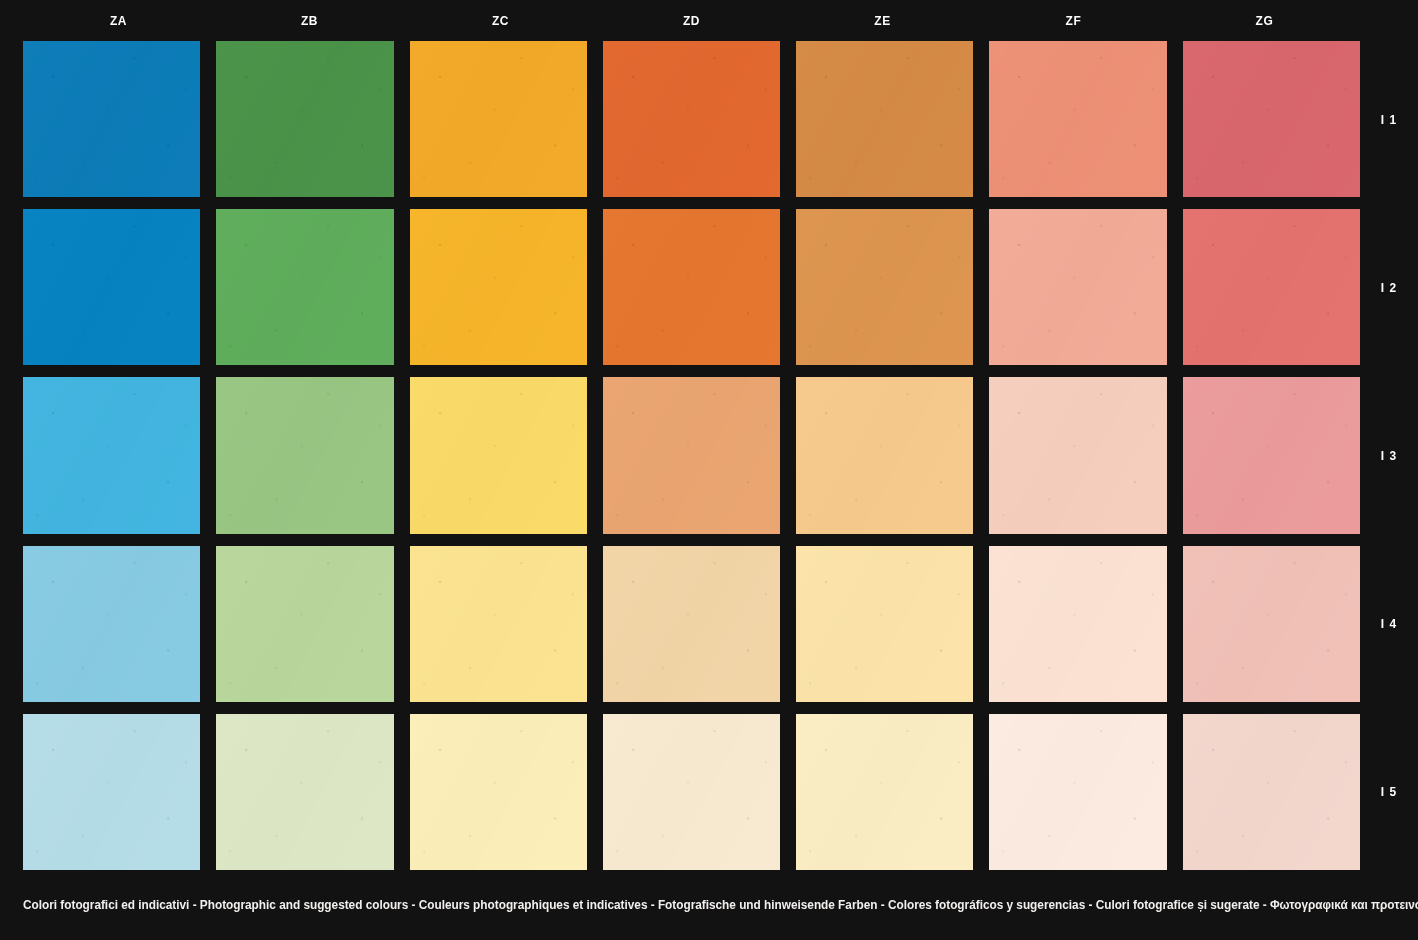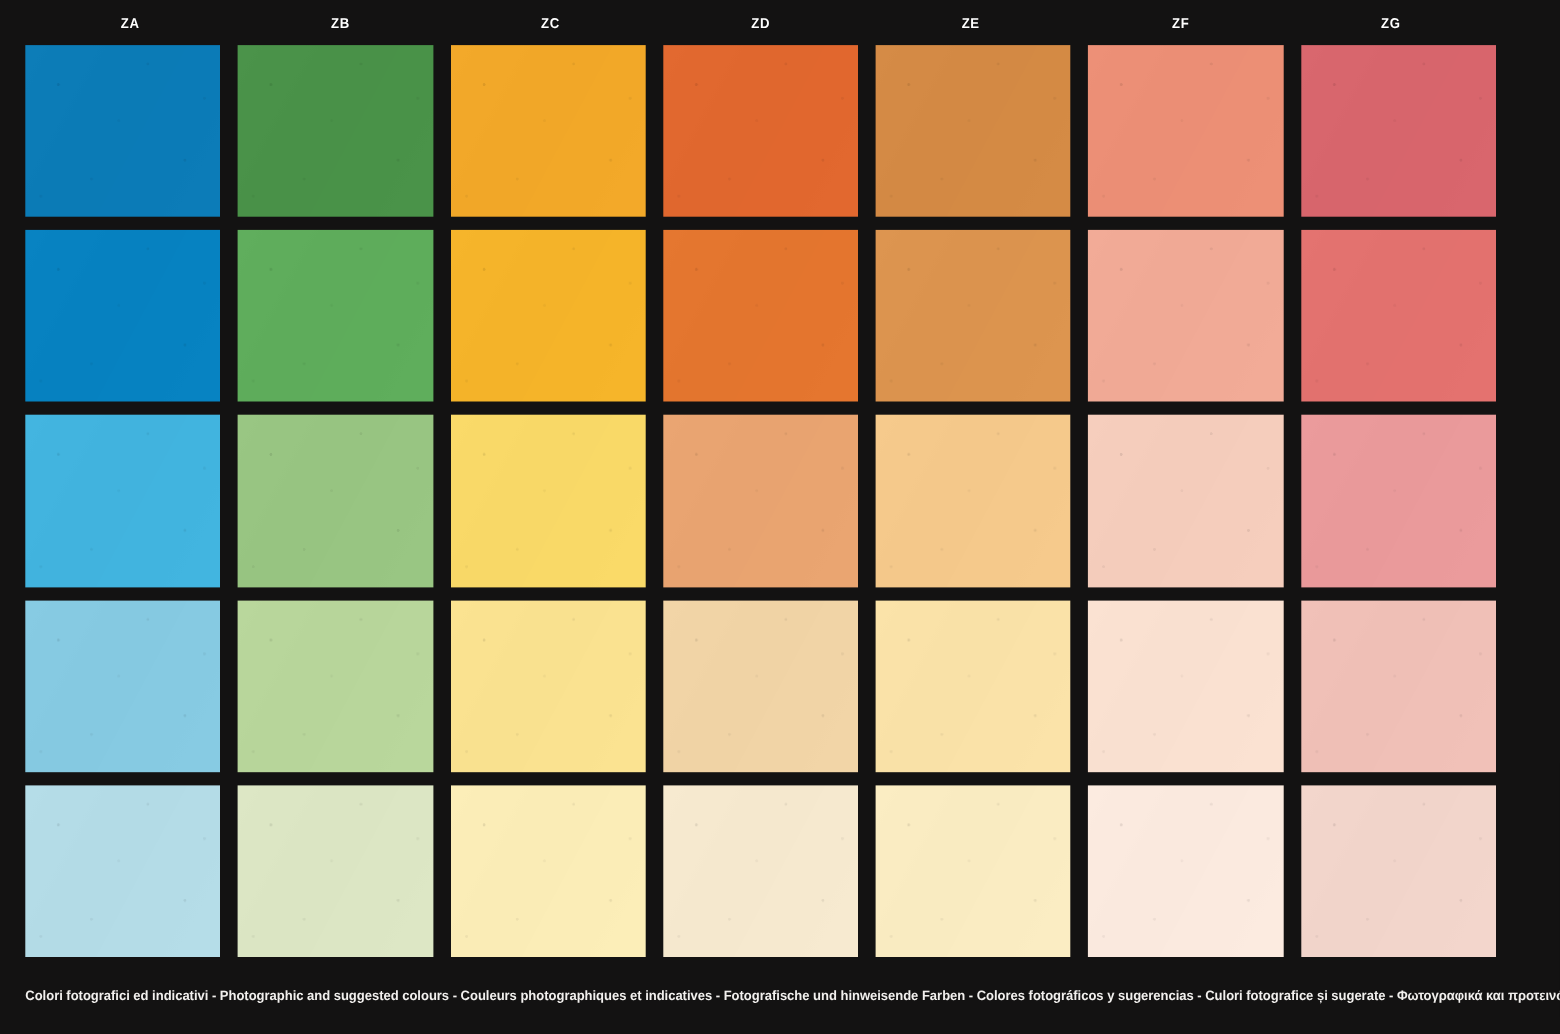--- a/index.html
+++ b/index.html
@@ -171,16 +171,23 @@
       <div class="swatch" style="background-color: rgb(241, 193, 184);"></div>
       <div class="swatch" style="background-color: rgb(181, 221, 232);"></div>
       <div class="swatch" style="background-color: rgb(221, 231, 197);"></div>
       <div class="swatch" style="background-color: rgb(252, 238, 184);"></div>
       <div class="swatch" style="background-color: rgb(247, 234, 208);"></div>
       <div class="swatch" style="background-color: rgb(251, 237, 195);"></div>
       <div class="swatch" style="background-color: rgb(252, 235, 224);"></div>
       <div class="swatch" style="background-color: rgb(243, 214, 204);"></div>
     </div>
 
+  <div id="row-label-column">
+      <div class="row-label">I 1</div>
+      <div class="row-label">I 2</div>
+      <div class="row-label">I 3</div>
+      <div class="row-label">I 4</div>
+      <div class="row-label">I 5</div>
+    </div>
 
   <div id="footer-note">Colori fotografici ed indicativi - Photographic and suggested colours - Couleurs photographiques et indicatives - Fotografische und hinweisende Farben - Colores fotográficos y sugerencias - Culori fotografice și sugerate - Φωτογραφικά και προτεινόμενα χρώματα.</div>
 
 </div>
 
 </body></html>

